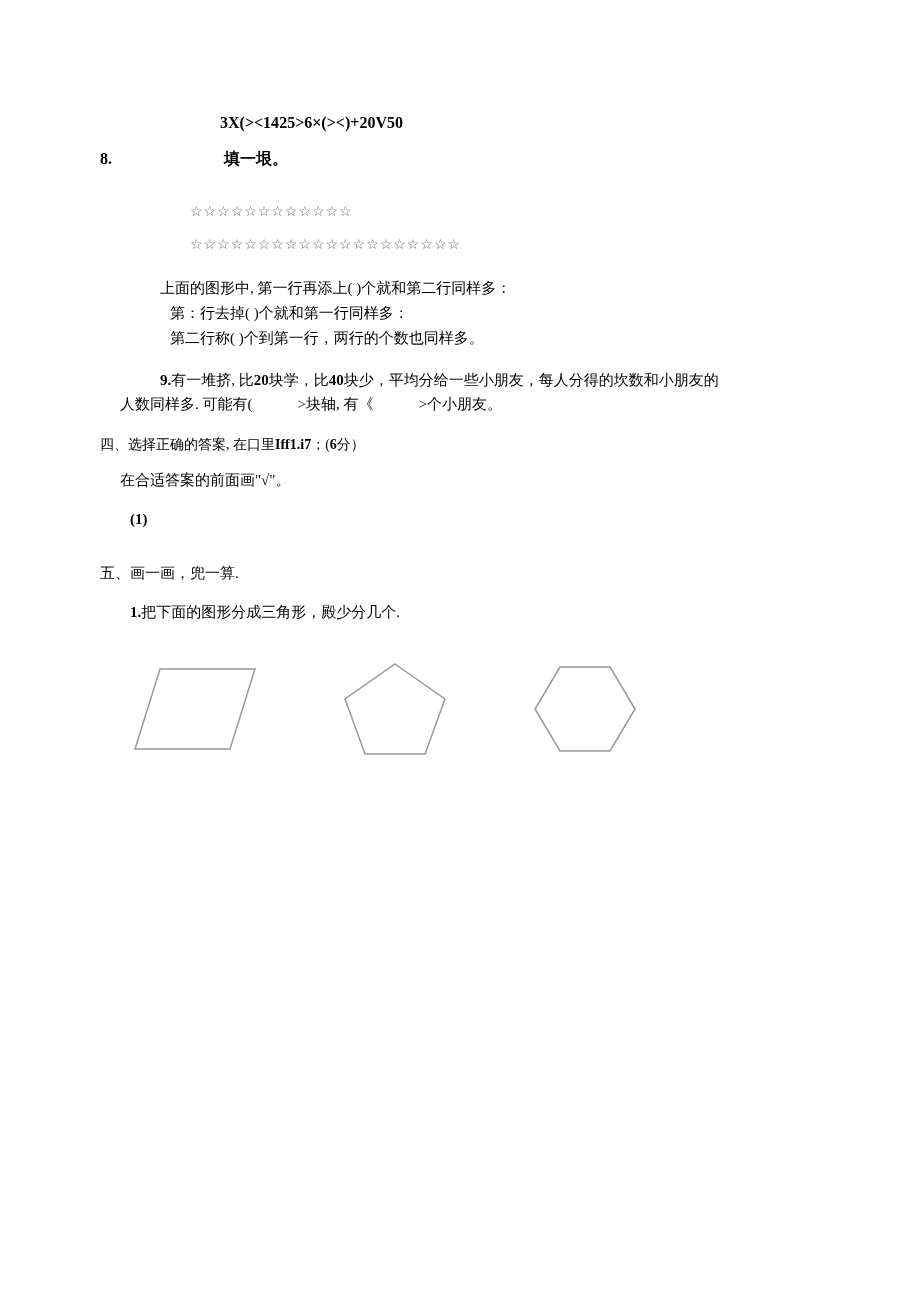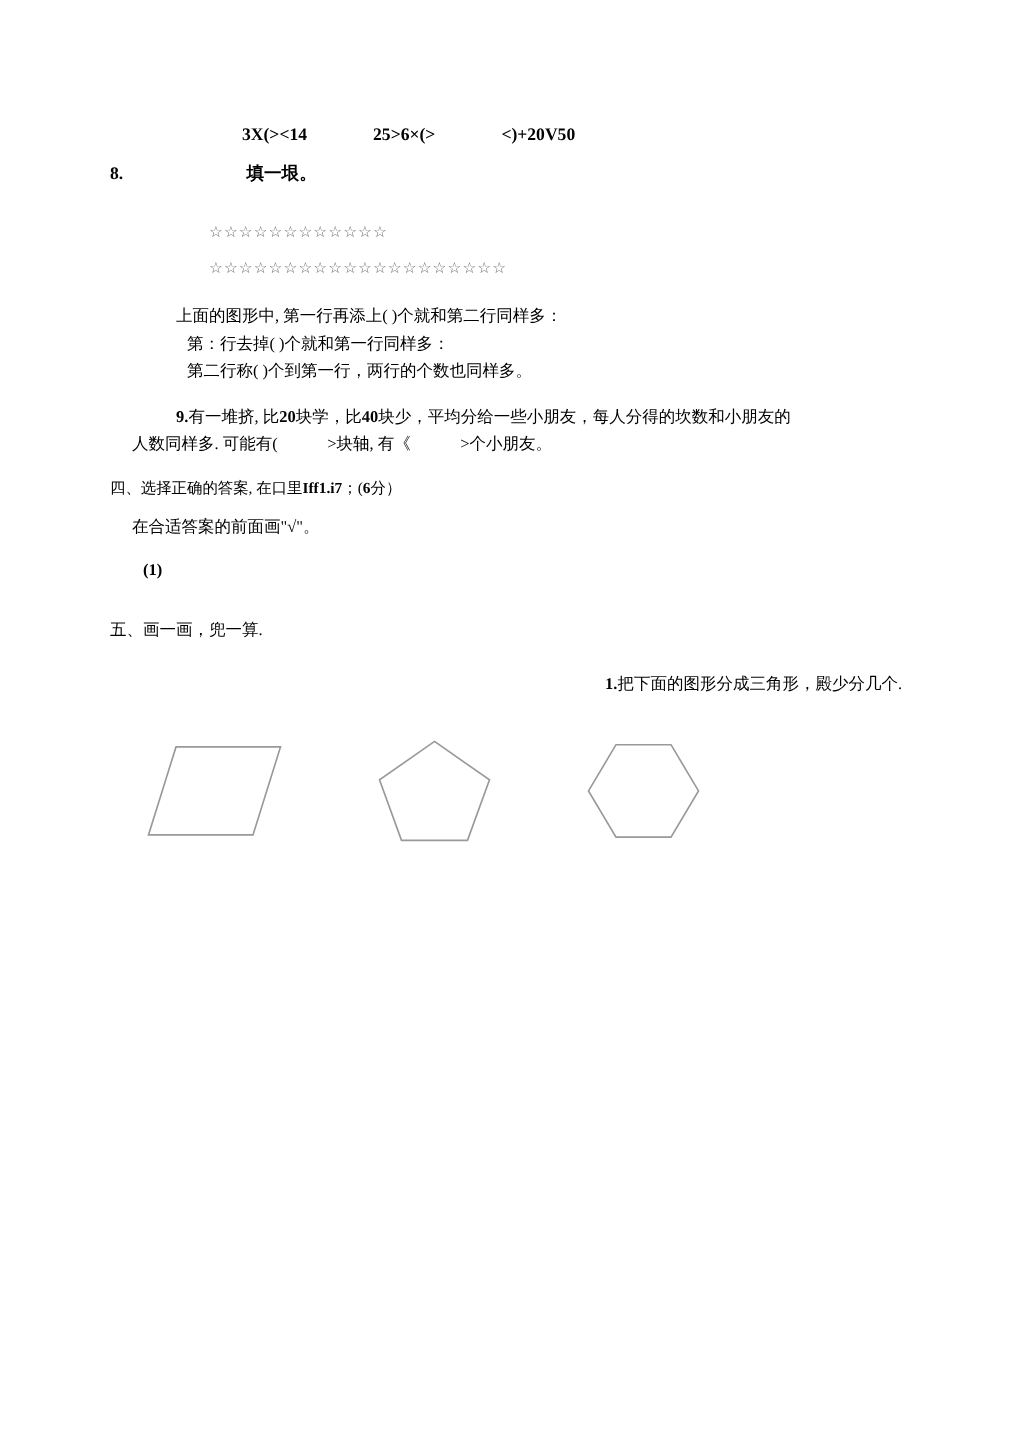--- a/index.html
+++ b/index.html
@@ -15,21 +15,20 @@
       font-size: 16px;
       color: #000000;
       padding: 110px 100px 0 100px;
       line-height: 1.6;
     }
     .expr-line {
       padding-left: 120px;
       font-weight: bold;
       font-size: 16px;
       display: flex;
-      gap: 60px;
       margin-bottom: 10px;
     }
     .q8-label {
       font-weight: bold;
       display: inline-block;
       width: 60px;
     }
     .q8-text {
       font-weight: bold;
       padding-left: 60px;
@@ -76,23 +75,22 @@
       margin-top: 15px;
       font-weight: bold;
       font-size: 15px;
     }
     .section5 {
       margin-top: 30px;
       font-size: 15px;
     }
     .q51 {
       padding-left: 30px;
-      margin-top: 25px;
+      margin-top: 15px;
       font-size: 15px;
-      text-align: right;
     }
     .shapes-row {
       margin-top: 35px;
       padding-left: 30px;
       display: flex;
       gap: 80px;
       align-items: center;
     }
     .shape-svg {
       display: block;

